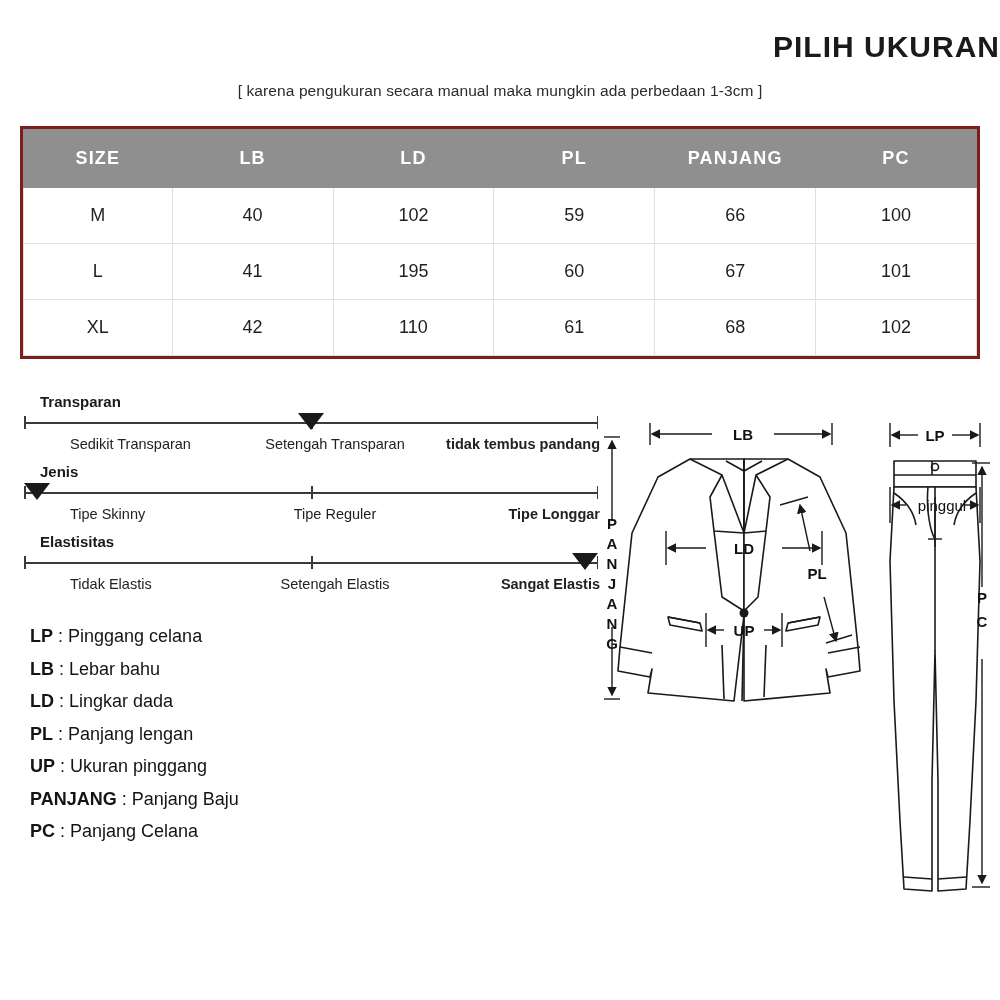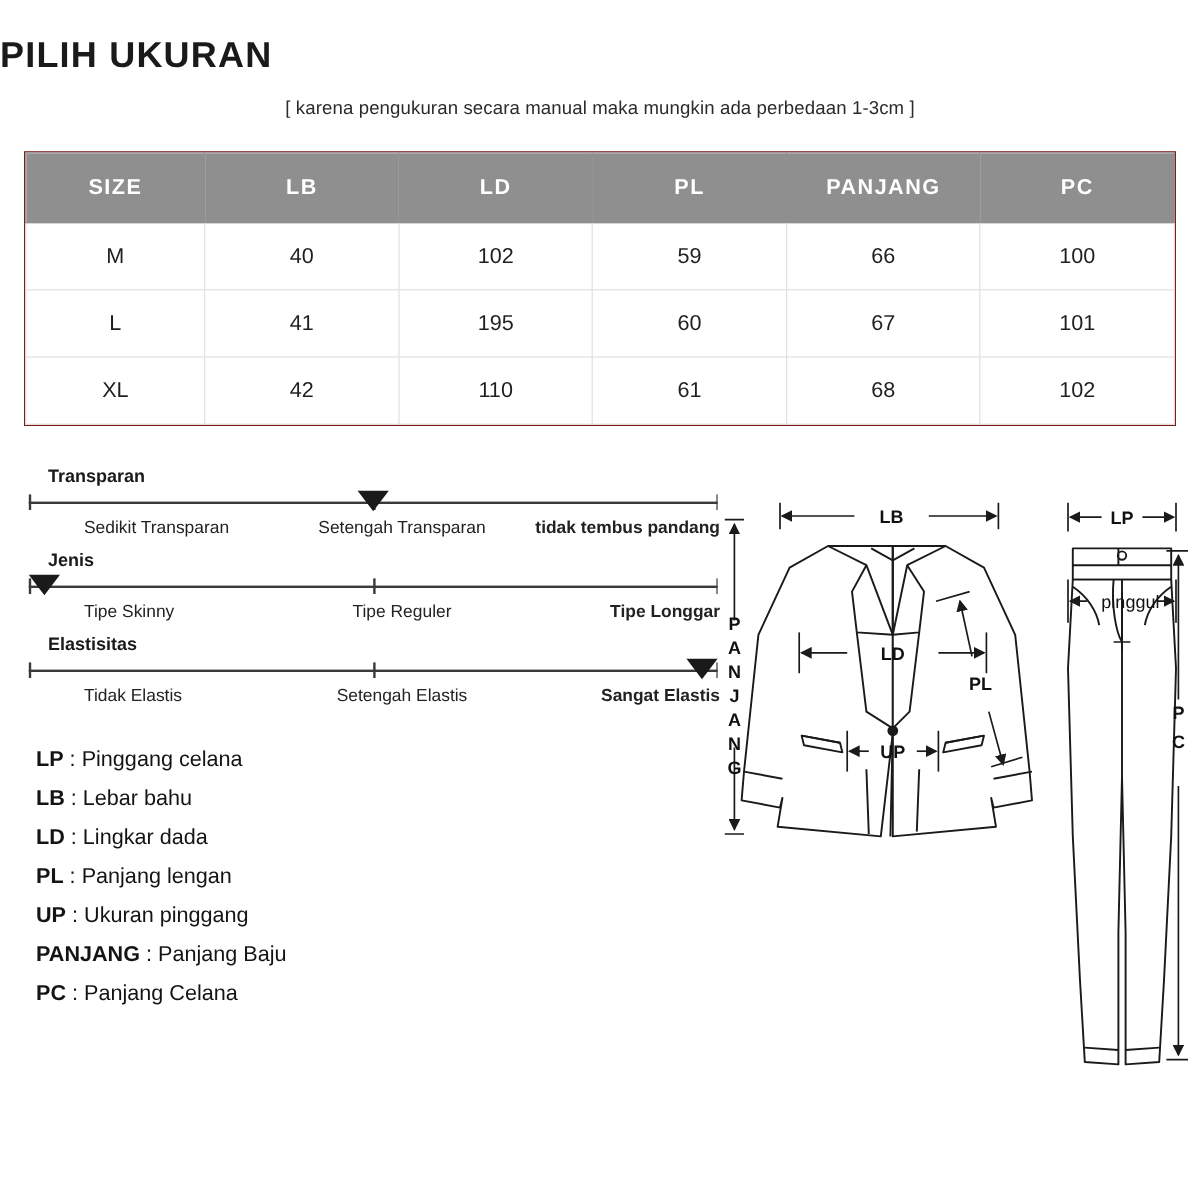--- a/index.html
+++ b/index.html
@@ -8,38 +8,38 @@
     width: 1000px; height: 1000px;
     background: #ffffff;
     font-family: "Liberation Sans", sans-serif;
     color: #1a1a1a;
     overflow: hidden;
   }
   #page { position: relative; width: 1000px; height: 1000px; }
 
   
   .title {
-    text-align: left;
+    text-align: right;
     font-size: 30px;
     font-weight: bold;
     letter-spacing: 1px;
     padding-top: 30px;
   }
   .subtitle {
     text-align: center;
     font-size: 15.5px;
     color: #2b2b2b;
     padding-top: 18px;
     letter-spacing: 0.1px;
   }
 
   
   .table-wrap {
     margin: 26px 20px 0 20px;
-    border: 1px solid #7f1d1d;
+    border: 3px solid #7f1d1d;
   }
   table.size {
     width: 100%;
     border-collapse: collapse;
     table-layout: fixed;
   }
   table.size th, table.size td {
     border: 1px solid #e0e0e0;
     text-align: center;
     font-size: 18px;

